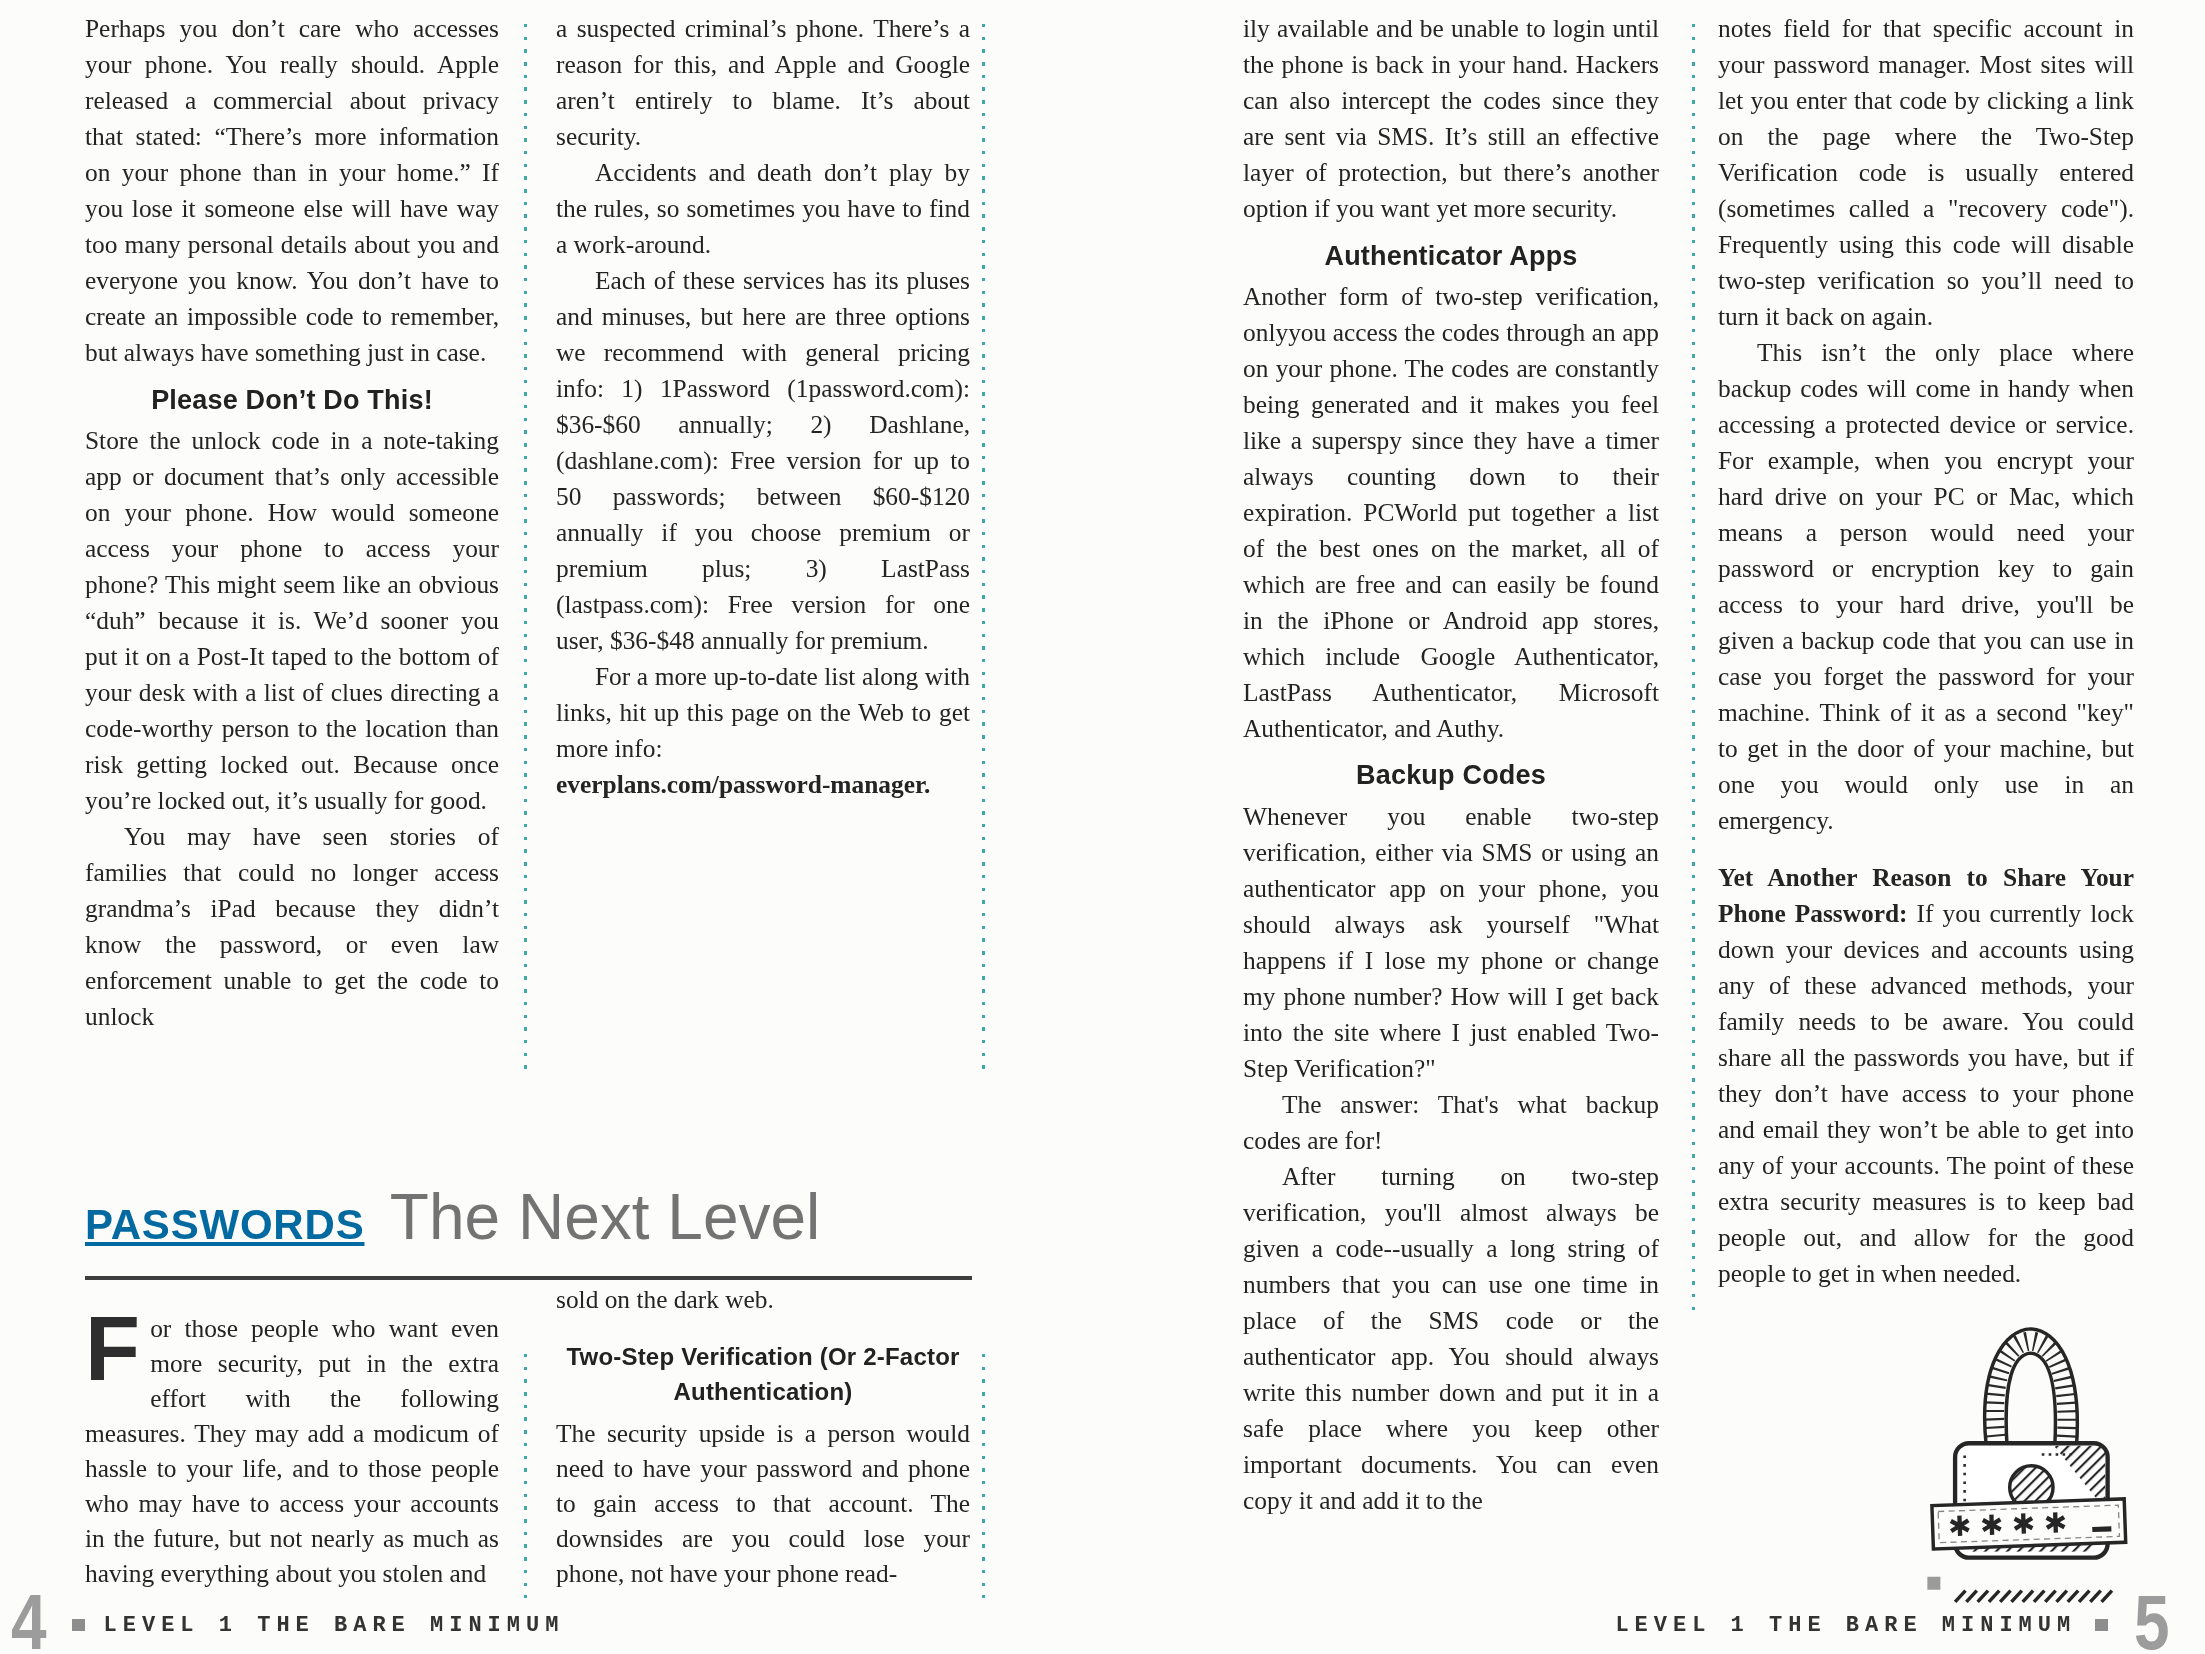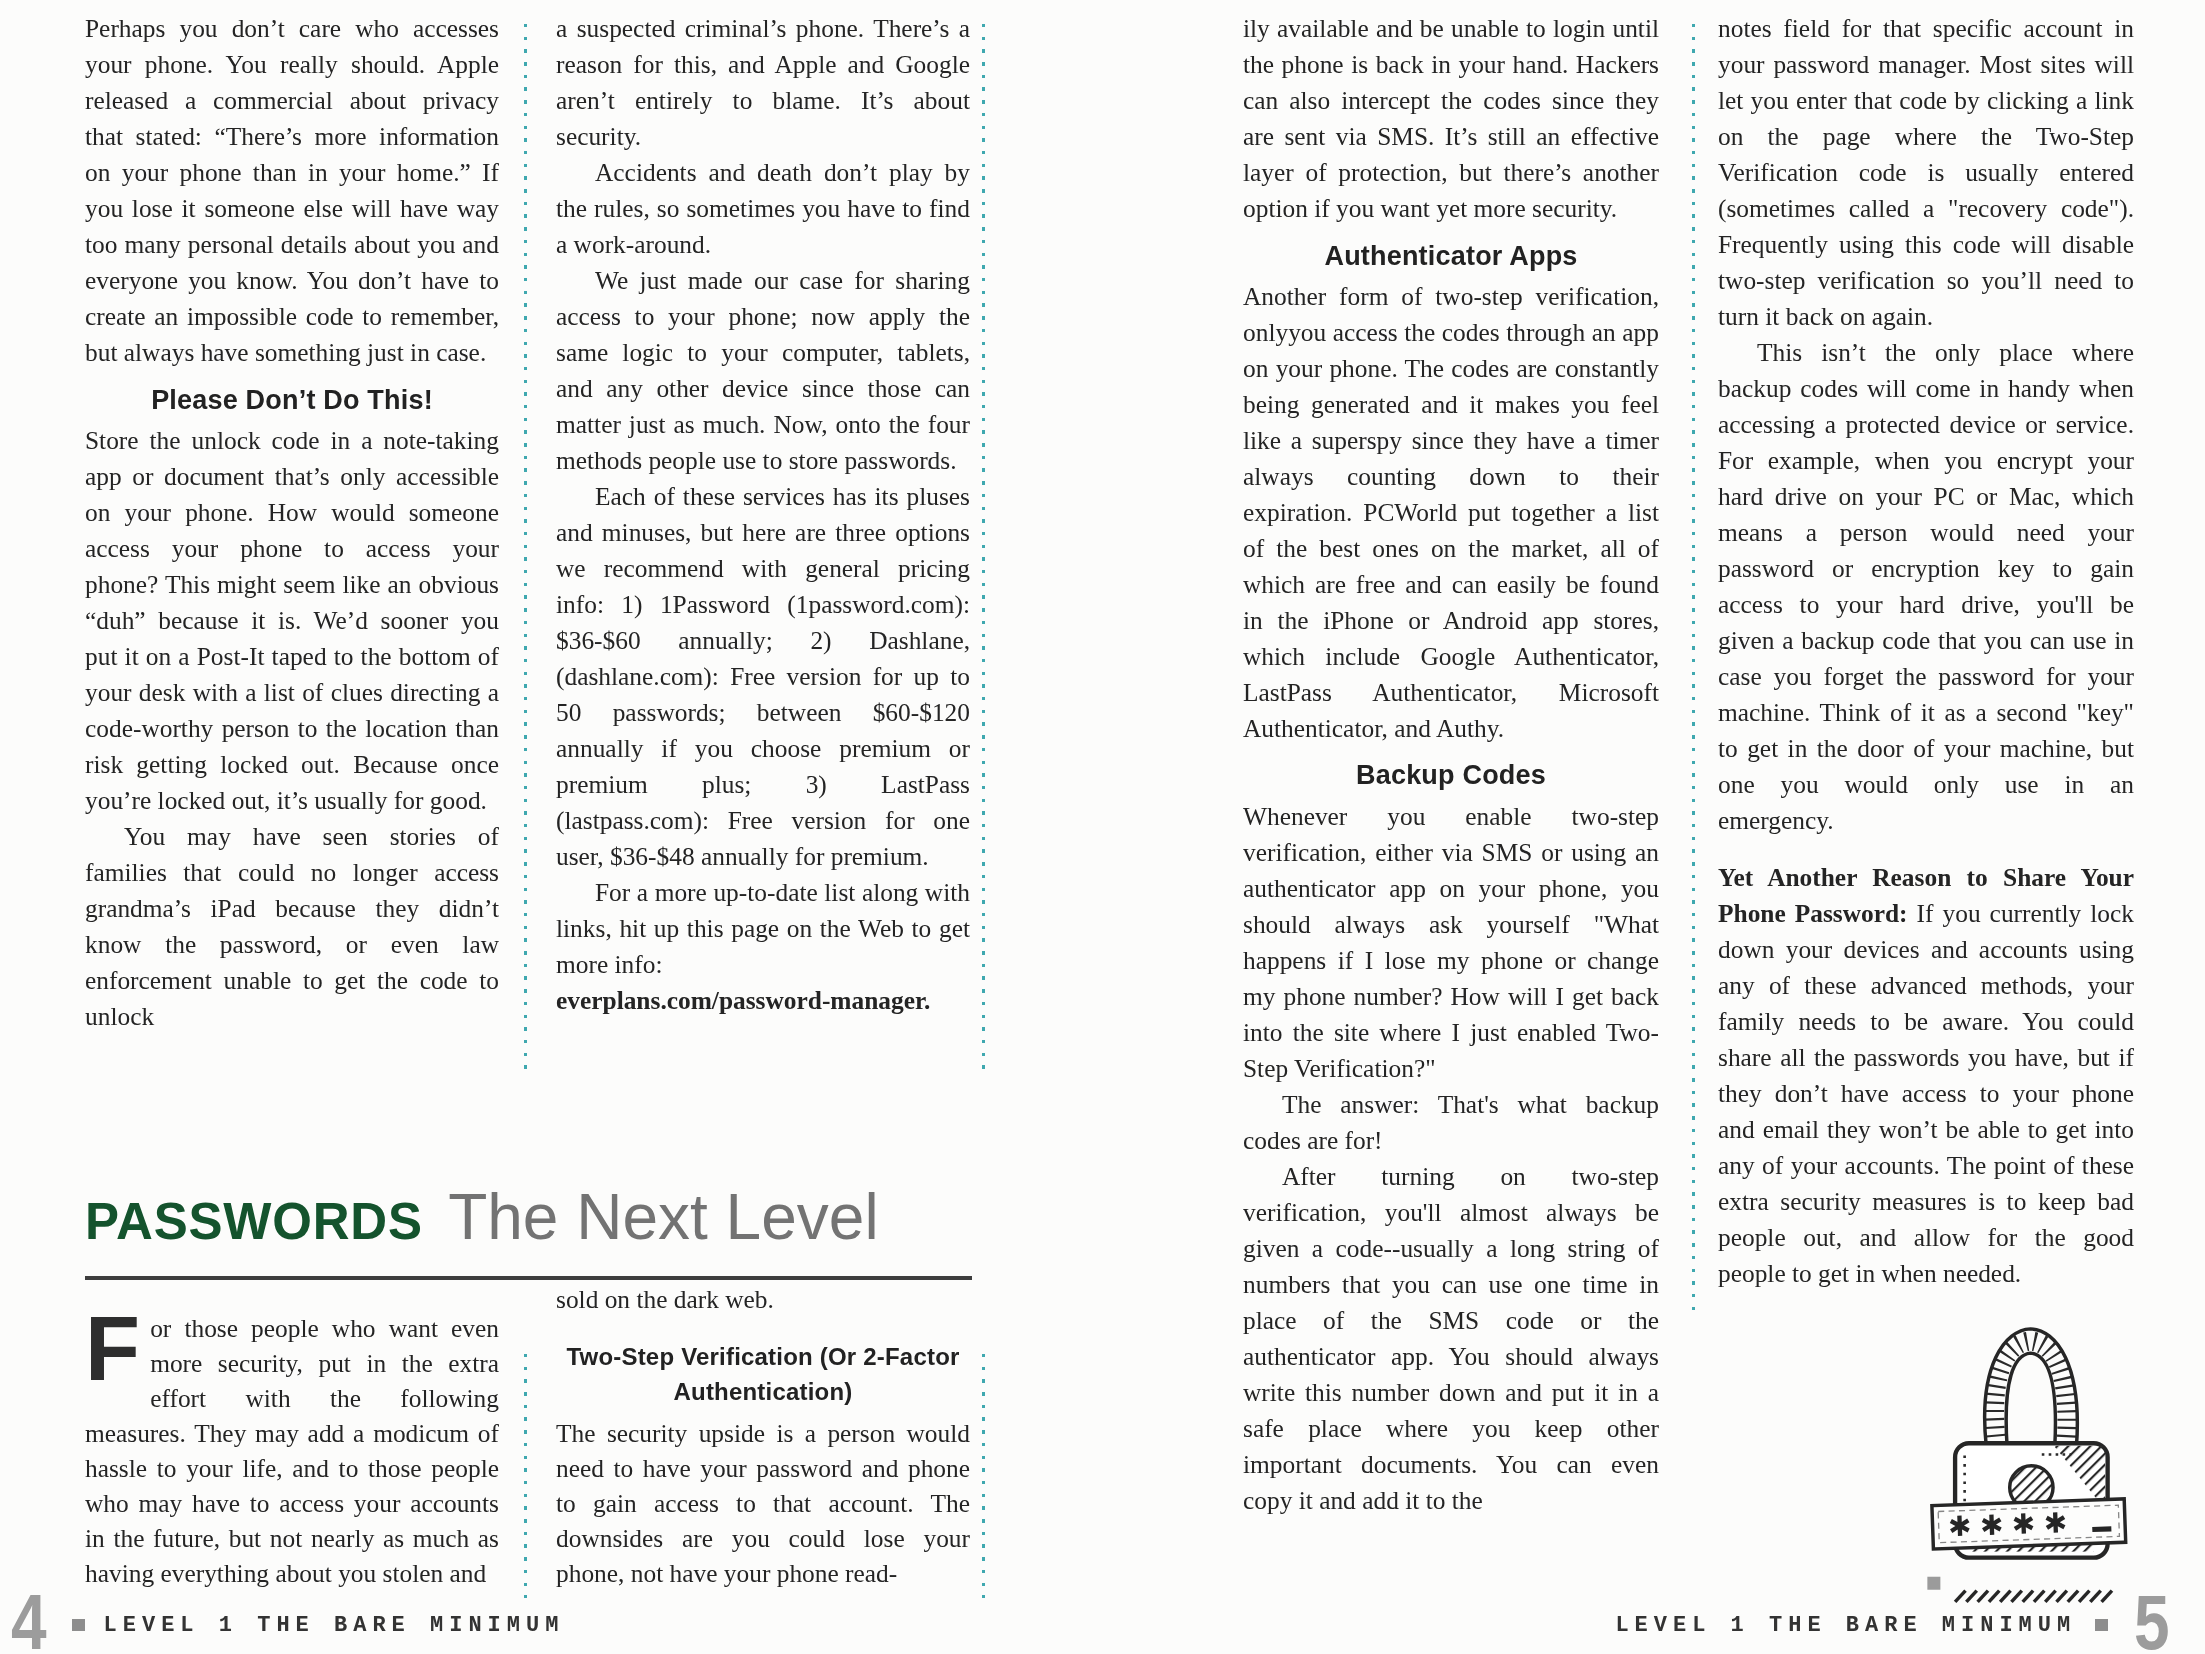--- a/index.html
+++ b/index.html
@@ -28,21 +28,21 @@
   }
   #div-a { left:524px;  top:24px;   height:1050px; }
   #div-b { left:982px; top:24px;   height:1050px; }
   #div-c { left:1692px; top:24px;   height:1293px; }
   #div-d { left:524px;  top:1354px; height:244px; }
   #div-e { left:982px; top:1354px; height:244px; }
 
   .section-title { position:absolute; left:85px; top:1184px; white-space:nowrap; }
   .section-title .main {
     font-family:"Liberation Sans", sans-serif; font-weight:bold;
-    font-size:51px; line-height:66px; color:#14532d; letter-spacing:0.8px;
+    font-size:42px; line-height:66px; color:#0369a1; letter-spacing:0.8px;text-decoration:underline;
   }
   .section-title .sub {
     font-family:Liberation Sans, sans-serif; font-weight:normal;
     font-size:64px; line-height:66px; color:#737373; margin-left:25.4px;
   }
   .title-rule { position:absolute; left:85px; top:1276px; width:887px; height:4.2px; background:#3d3d3d; }
 
   #lcol1 { left:85px; top:1311px; width:414px; }
   #lcol2 { left:556px; top:1282px; width:414px; }
   .lower p { line-height:35px; }
@@ -76,21 +76,20 @@
   <div class="col" id="col1">
     <p class="body">Perhaps you don’t care who accesses your phone. You really should. Apple released a commercial about privacy that stated: “There’s more information on your phone than in your home.” If you lose it someone else will have way too many personal details about you and everyone you know. You don’t have to create an impossible code to remember, but always have something just in case.</p>
     <h3 class="sans-h">Please Don’t Do This!</h3>
     <p class="body">Store the unlock code in a note-taking app or document that’s only accessible on your phone. How would someone access your phone to access your phone? This might seem like an obvious “duh” because it is. We’d sooner you put it on a Post-It taped to the bottom of your desk with a list of clues directing a code-worthy person to the location than risk getting locked out. Because once you’re locked out, it’s usually for good.</p>
     <p class="body ind">You may have seen stories of families that could no longer access grandma’s iPad because they didn’t know the password, or even law enforcement unable to get the code to unlock</p>
   </div>
 
   <div class="col" id="col2">
     <p class="body">a suspected criminal’s phone. There’s a reason for this, and Apple and Google aren’t entirely to blame. It’s about security.</p>
     <p class="body ind">Accidents and death don’t play by the rules, so sometimes you have to find a work-around.</p>
-    <p class="body ind">We just made our case for sharing access to your phone; now apply the same logic to your computer, tablets, and any other device since those can matter just as much. Now, onto the four methods people use to store passwords.</p>
     <p class="body ind">Each of these services has its pluses and minuses, but here are three options we recommend with general pricing info: 1) 1Password (1password.com): $36-$60 annually; 2) Dashlane, (dashlane.com): Free version for up to 50 passwords; between $60-$120 annually if you choose premium or premium plus; 3) LastPass (lastpass.com): Free version for one user, $36-$48 annually for premium.</p>
     <p class="body ind">For a more up-to-date list along with links, hit up this page on the Web to get more info:</p>
     <p class="body boldline">everplans.com/password-manager.</p>
   </div>
 
   <div class="col" id="col3">
     <p class="body">ily available and be unable to login until the phone is back in your hand. Hackers can also intercept the codes since they are sent via SMS. It’s still an effective layer of protection, but there’s another option if you want yet more security.</p>
     <h3 class="sans-h">Authenticator Apps</h3>
     <p class="body">Another form of two-step verification, onlyyou access the codes through an app on your phone. The codes are constantly being generated and it makes you feel like a superspy since they have a timer always counting down to their expiration. PCWorld put together a list of the best ones on the market, all of which are free and can easily be found in the iPhone or Android app stores, which include Google Authenticator, LastPass Authenticator, Microsoft Authenticator, and Authy.</p>
     <h3 class="sans-h">Backup Codes</h3>

